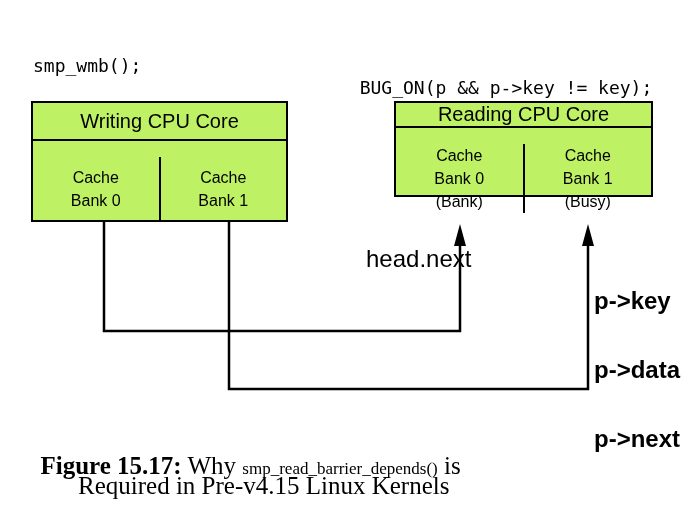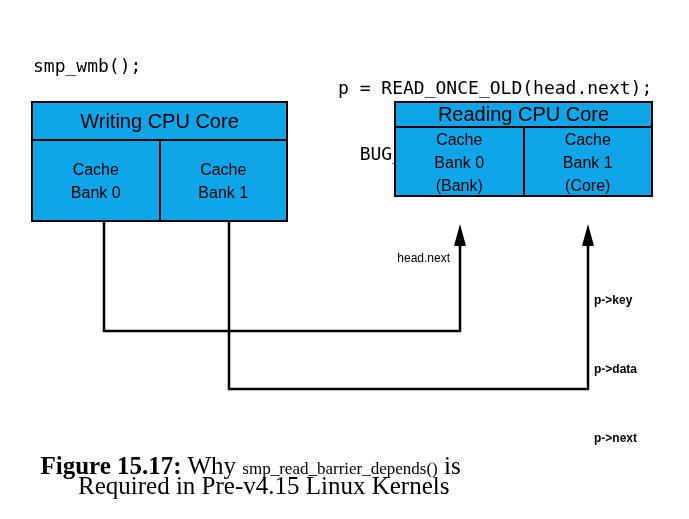--- a/index.html
+++ b/index.html
@@ -24,23 +24,24 @@
     line-height: 22px;
     white-space: pre;
     color: #000;
   }
 
   
   .core-box {
     position: absolute;
     box-sizing: border-box;
     border: 2px solid #000;
-    background: #0ea5e9;
+    background: #bef264;
     display: flex;
     flex-direction: column;
+    gap: 16px;
   }
   .core-header {
     box-sizing: border-box;
     height: 38px;
     border-bottom: 2px solid #000;
     display: flex;
     align-items: center;
     justify-content: center;
     font-size: 20px;
   }
@@ -56,21 +57,21 @@
     justify-content: center;
     font-size: 16px;
     line-height: 23px;
     text-align: center;
   }
   .bank-cell + .bank-cell { border-left: 2px solid #000; }
 
   
   .flow-label {
     position: absolute;
-    font-size: 12px;
+    font-size: 24px;
     line-height: 23px;
     white-space: pre;
   }
   #head-next-label { text-align: right; }
 
   
   #connector-layer {
     position: absolute;
     left: 0; top: 0;
     width: 689px; height: 519px;
@@ -93,21 +94,20 @@
 </style>
 </head>
 <body>
 
 <div class="abs code" style="left:33px; top:11px;">
   <div>smp_wmb();</div>
   <div>head.next = p;</div>
 </div>
 
 <div class="abs code" style="left:338px; top:33px;">
-  <div>p = READ_ONCE_OLD(head.next);</div>
   <div>  BUG_ON(p &amp;&amp; p-&gt;key != key);</div>
 </div>
 
 <div class="core-box" style="left:31px; top:101px; width:257px; height:121px;">
   <div class="core-header">Writing CPU Core</div>
   <div class="core-banks">
     <div class="bank-cell">
       <div>Cache</div>
       <div>Bank 0</div>
     </div>
@@ -122,21 +122,21 @@
   <div class="core-header">Reading CPU Core</div>
   <div class="core-banks">
     <div class="bank-cell">
       <div>Cache</div>
       <div>Bank 0</div>
       <div>(Bank)</div>
     </div>
     <div class="bank-cell">
       <div>Cache</div>
       <div>Bank 1</div>
-      <div>(Core)</div>
+      <div>(Busy)</div>
     </div>
   </div>
 </div>
 
 <svg id="connector-layer" viewBox="0 0 689 519">
   <path d="M104,221 L104,331 L460,331 L460,240" stroke="#000" stroke-width="2.5" fill="none"></path>
   <polygon points="460,224 454,246 466,246" fill="#000"></polygon>
   <path d="M229,221 L229,389 L588,389 L588,240" stroke="#000" stroke-width="2.5" fill="none"></path>
   <polygon points="588,224 582,246 594,246" fill="#000"></polygon>
 </svg>

